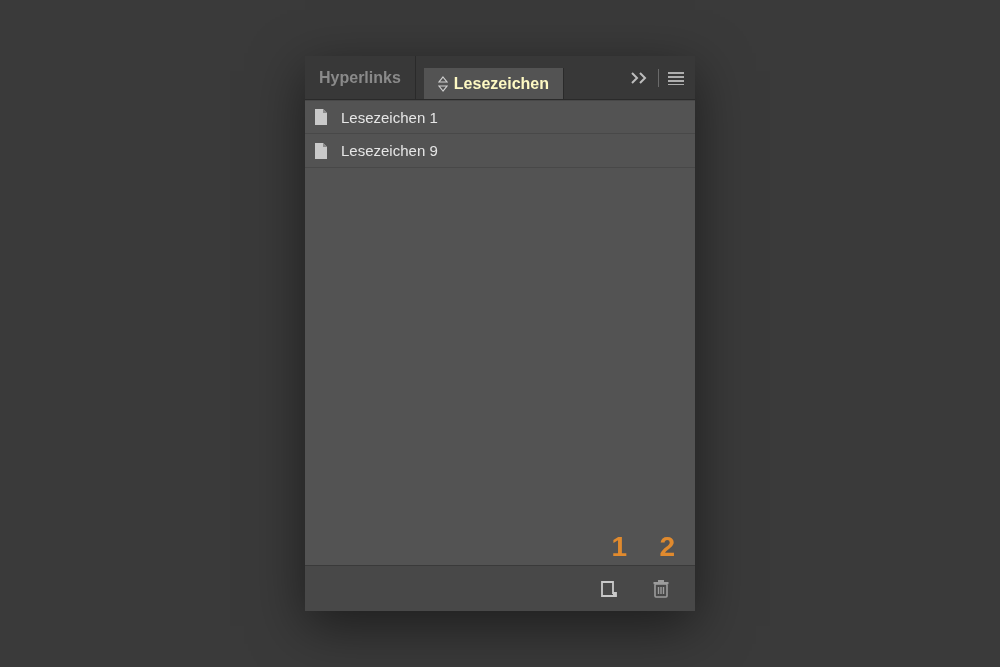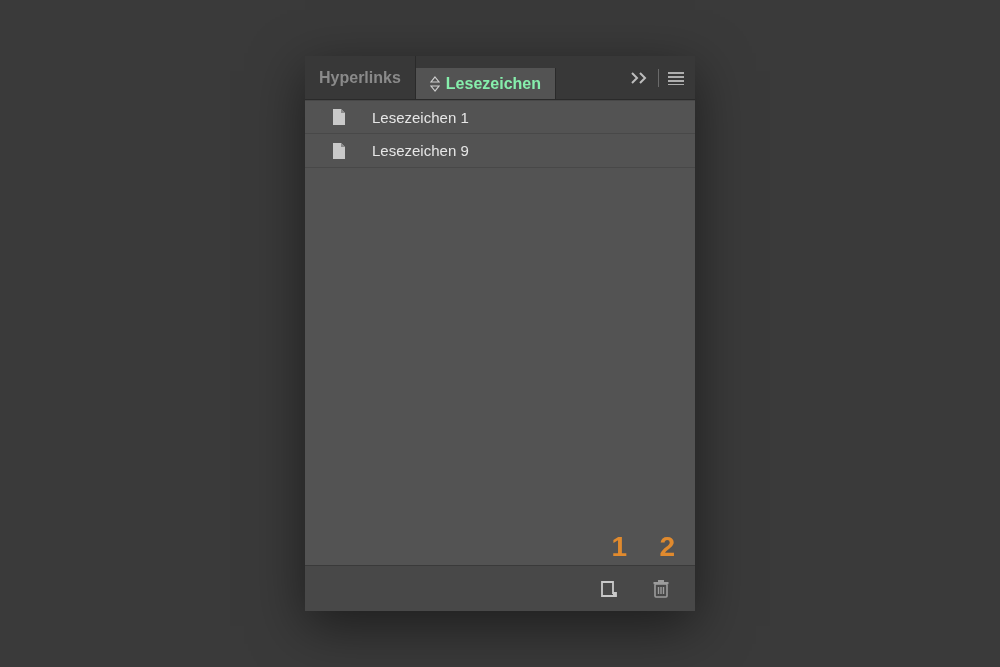--- a/index.html
+++ b/index.html
@@ -25,34 +25,35 @@
       display: flex;
       flex-direction: column;
       position: relative;
     }
     .tab-bar {
       display: flex;
       height: 44px;
       background: #383838;
       align-items: stretch;
       border-bottom: 1px solid #2a2a2a;
+      gap: 8px;
     }
     .tab {
       display: flex;
       align-items: center;
       padding: 0 14px;
       font-size: 16px;
       font-weight: bold;
       cursor: pointer;
       color: #8a8a8a;
       border-right: 1px solid #2a2a2a;
     }
     .tab.active {
       background: #535353;
-      color: #86efac;
+      color: #fef9c3;
       margin-top: 12px;
     }
     .tab .sort-icon {
       margin-right: 6px;
       display: inline-flex;
       align-items: center;
     }
     .tab-bar-spacer {
       flex: 1;
     }
@@ -68,23 +69,23 @@
       background: #6a6a6a;
     }
     .list-area {
       flex: 1;
       overflow: auto;
     }
     .bookmark-row {
       display: flex;
       align-items: center;
       height: 34px;
-      padding: 0 26px;
+      padding: 0 8px;
       border-bottom: 1px solid #484848;
-      gap: 25px;
+      gap: 12px;
       cursor: pointer;
     }
     .bookmark-row:first-child {
       border-top: 1px solid #484848;
     }
     .bookmark-label {
       color: #e6e6e6;
       font-size: 15px;
     }
     .footer {

